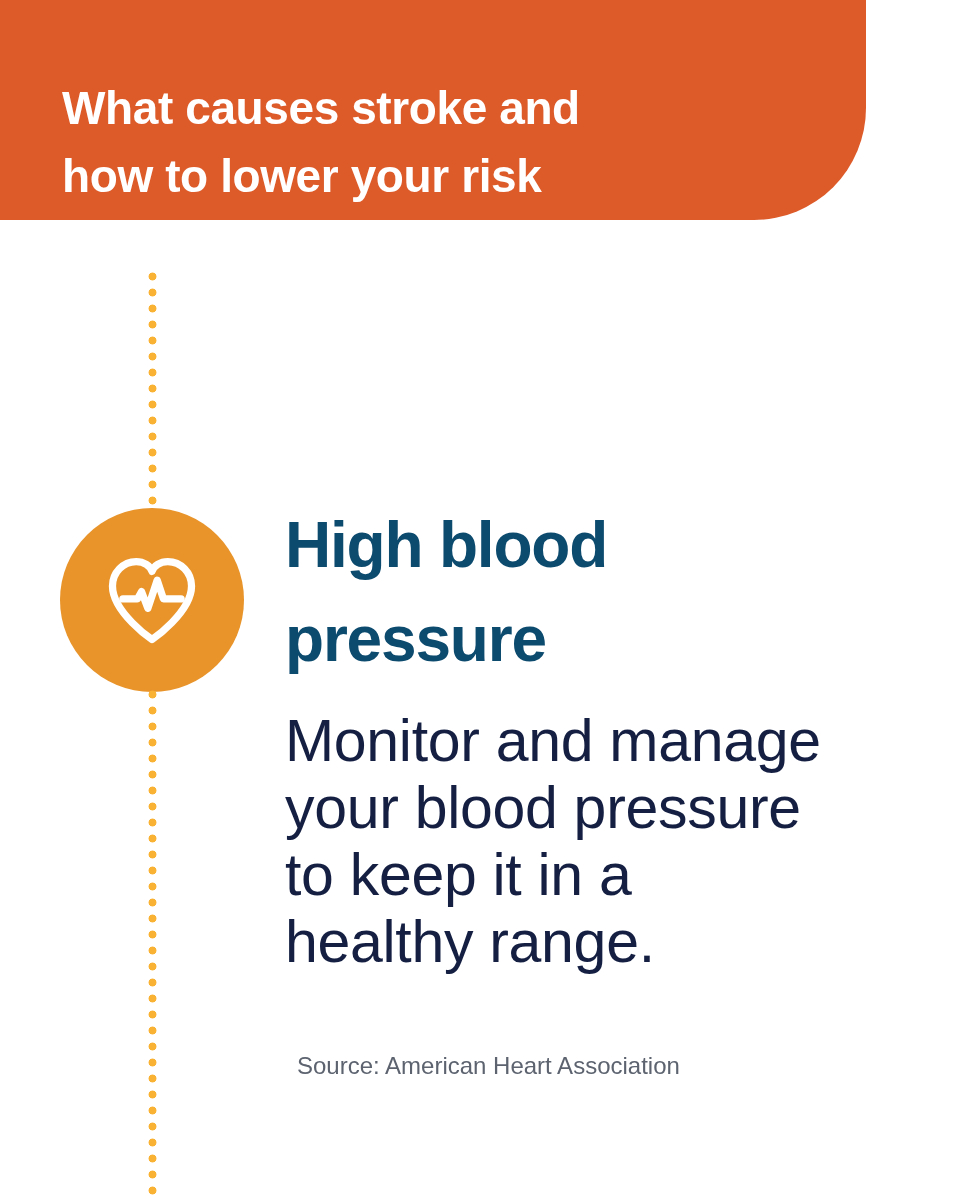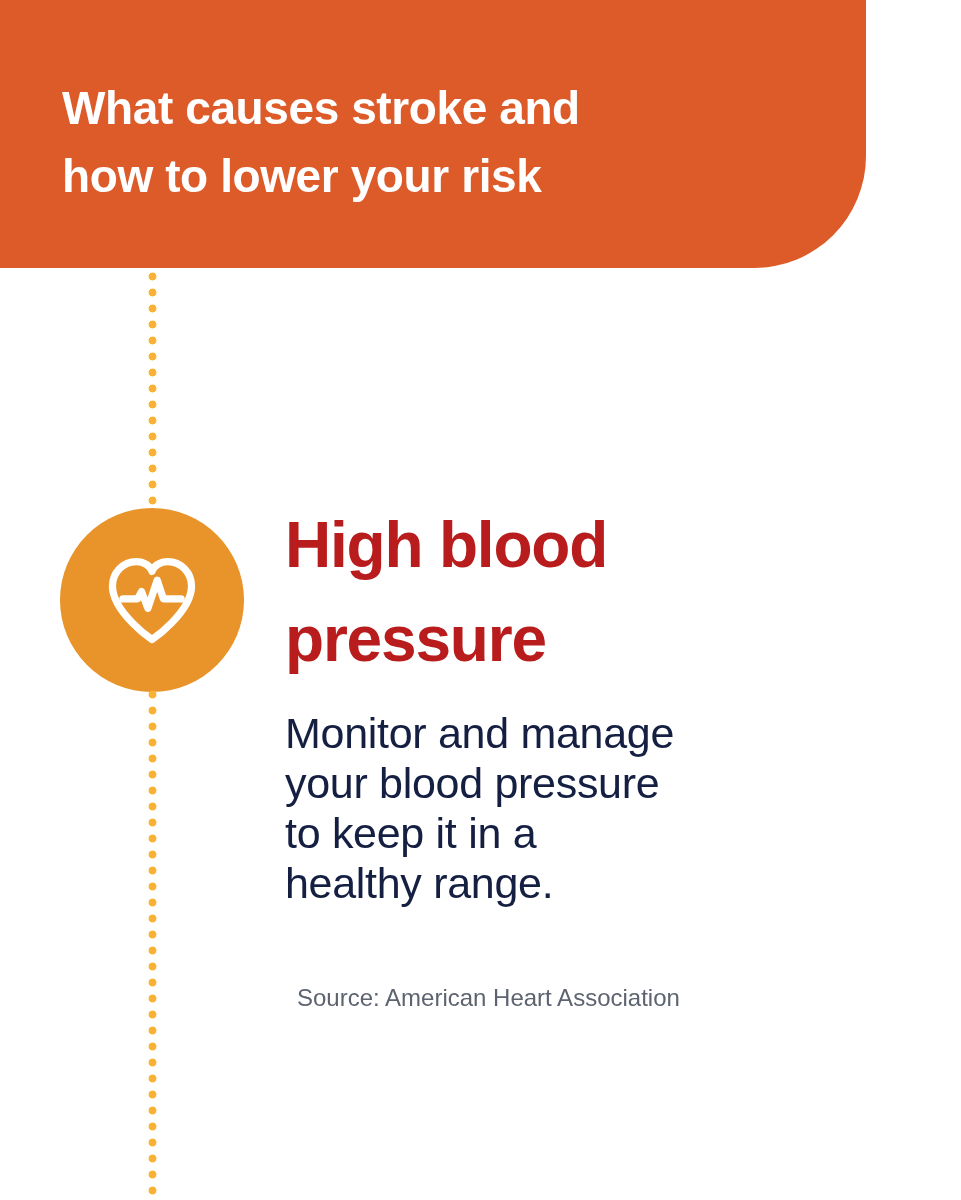--- a/index.html
+++ b/index.html
@@ -19,21 +19,21 @@
     height: 1200px;
     background: #ffffff;
   }
 
   
   #header-banner {
     position: absolute;
     left: 0;
     top: 0;
     width: 866px;
-    height: 268px;
+    height: 220px;
     background: #dd5a29;
     border-bottom-right-radius: 112px;
   }
   #header-title {
     position: absolute;
     left: 62px;
     top: 74px;
     width: 740px;
     color: #ffffff;
     font-family: "Liberation Sans", sans-serif;
@@ -82,36 +82,36 @@
   }
 
   
   #content-column {
     position: absolute;
     left: 285px;
     top: 498px;
     width: 610px;
   }
   #risk-factor-title {
-    color: #b91c1c;
+    color: #0c4a6e;
     font-family: "Liberation Sans", sans-serif;
     font-size: 64px;
     font-weight: bold;
     line-height: 94px;
     letter-spacing: -1.2px;
     margin: 0;
     white-space: pre-line;
   }
   #risk-factor-description {
     margin: 22px 0 0 0;
     color: #141f42;
     font-family: "Liberation Sans", sans-serif;
-    font-size: 43px;
+    font-size: 59px;
     font-weight: normal;
-    line-height: 50px;
+    line-height: 67px;
     letter-spacing: -0.3px;
     white-space: pre-line;
   }
   #source-credit {
     margin: 74px 0 0 12px;
     color: #5d6470;
     font-family: "Liberation Sans", sans-serif;
     font-size: 24px;
     font-weight: normal;
     line-height: 32px;

